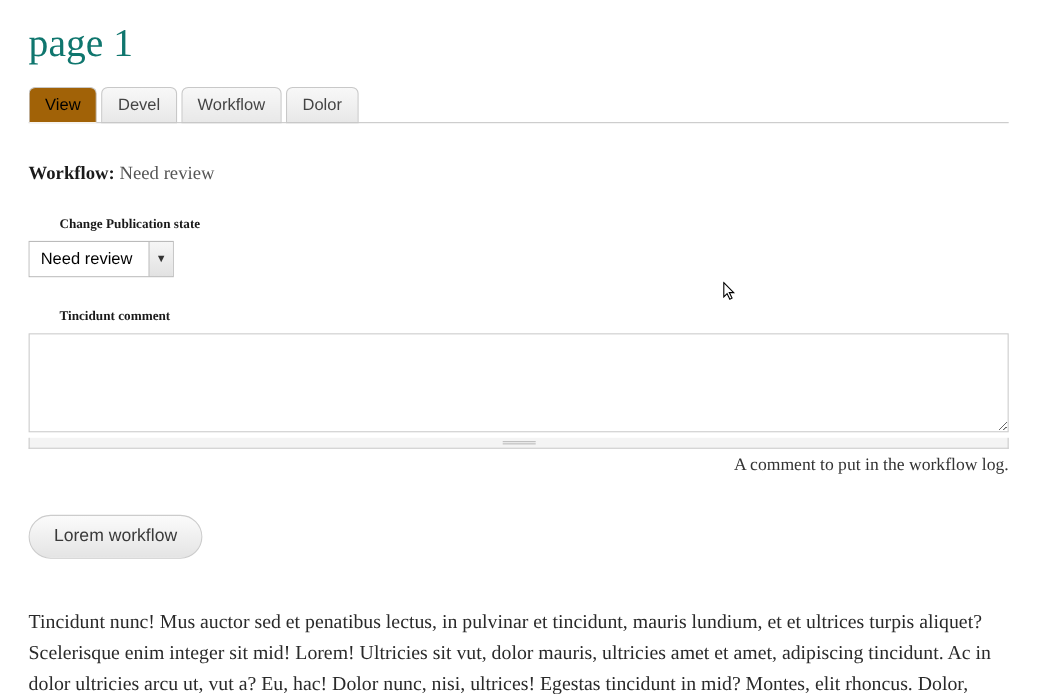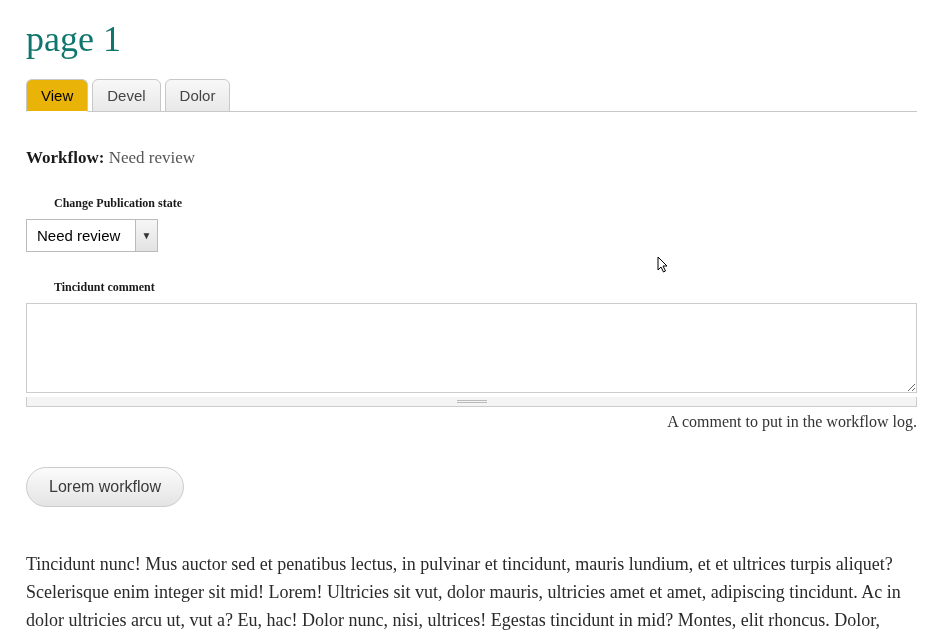--- a/index.html
+++ b/index.html
@@ -30,21 +30,21 @@
       border: 1px solid #c8c8c8;
       border-top-left-radius: 6px;
       border-top-right-radius: 6px;
       margin-right: 4px;
       color: #444;
       cursor: pointer;
       position: relative;
       bottom: -1px;
     }
     .tab.active {
-      background: #eab308;
+      background: #a16207;
       border-bottom: 1px solid #fff;
       color: #000;
     }
     .workflow-status {
       font-size: 17px;
       margin-bottom: 28px;
     }
     .workflow-status .label {
       font-weight: bold;
       color: #1a1a1a;
@@ -146,20 +146,21 @@
 </head>
 <body>
 
 
 
 <h1 class="page-title">page 1</h1>
 
 <div class="tabs">
   <div class="tab active">View</div>
   <div class="tab">Devel</div>
+  <div class="tab">Workflow</div>
   <div class="tab">Dolor</div>
 </div>
 
 <div class="workflow-status">
   <span class="label">Workflow:</span>
   <span class="value">Need review</span>
 </div>
 
 <label class="field-label">Change Publication state</label>
 <div class="select-wrap">

